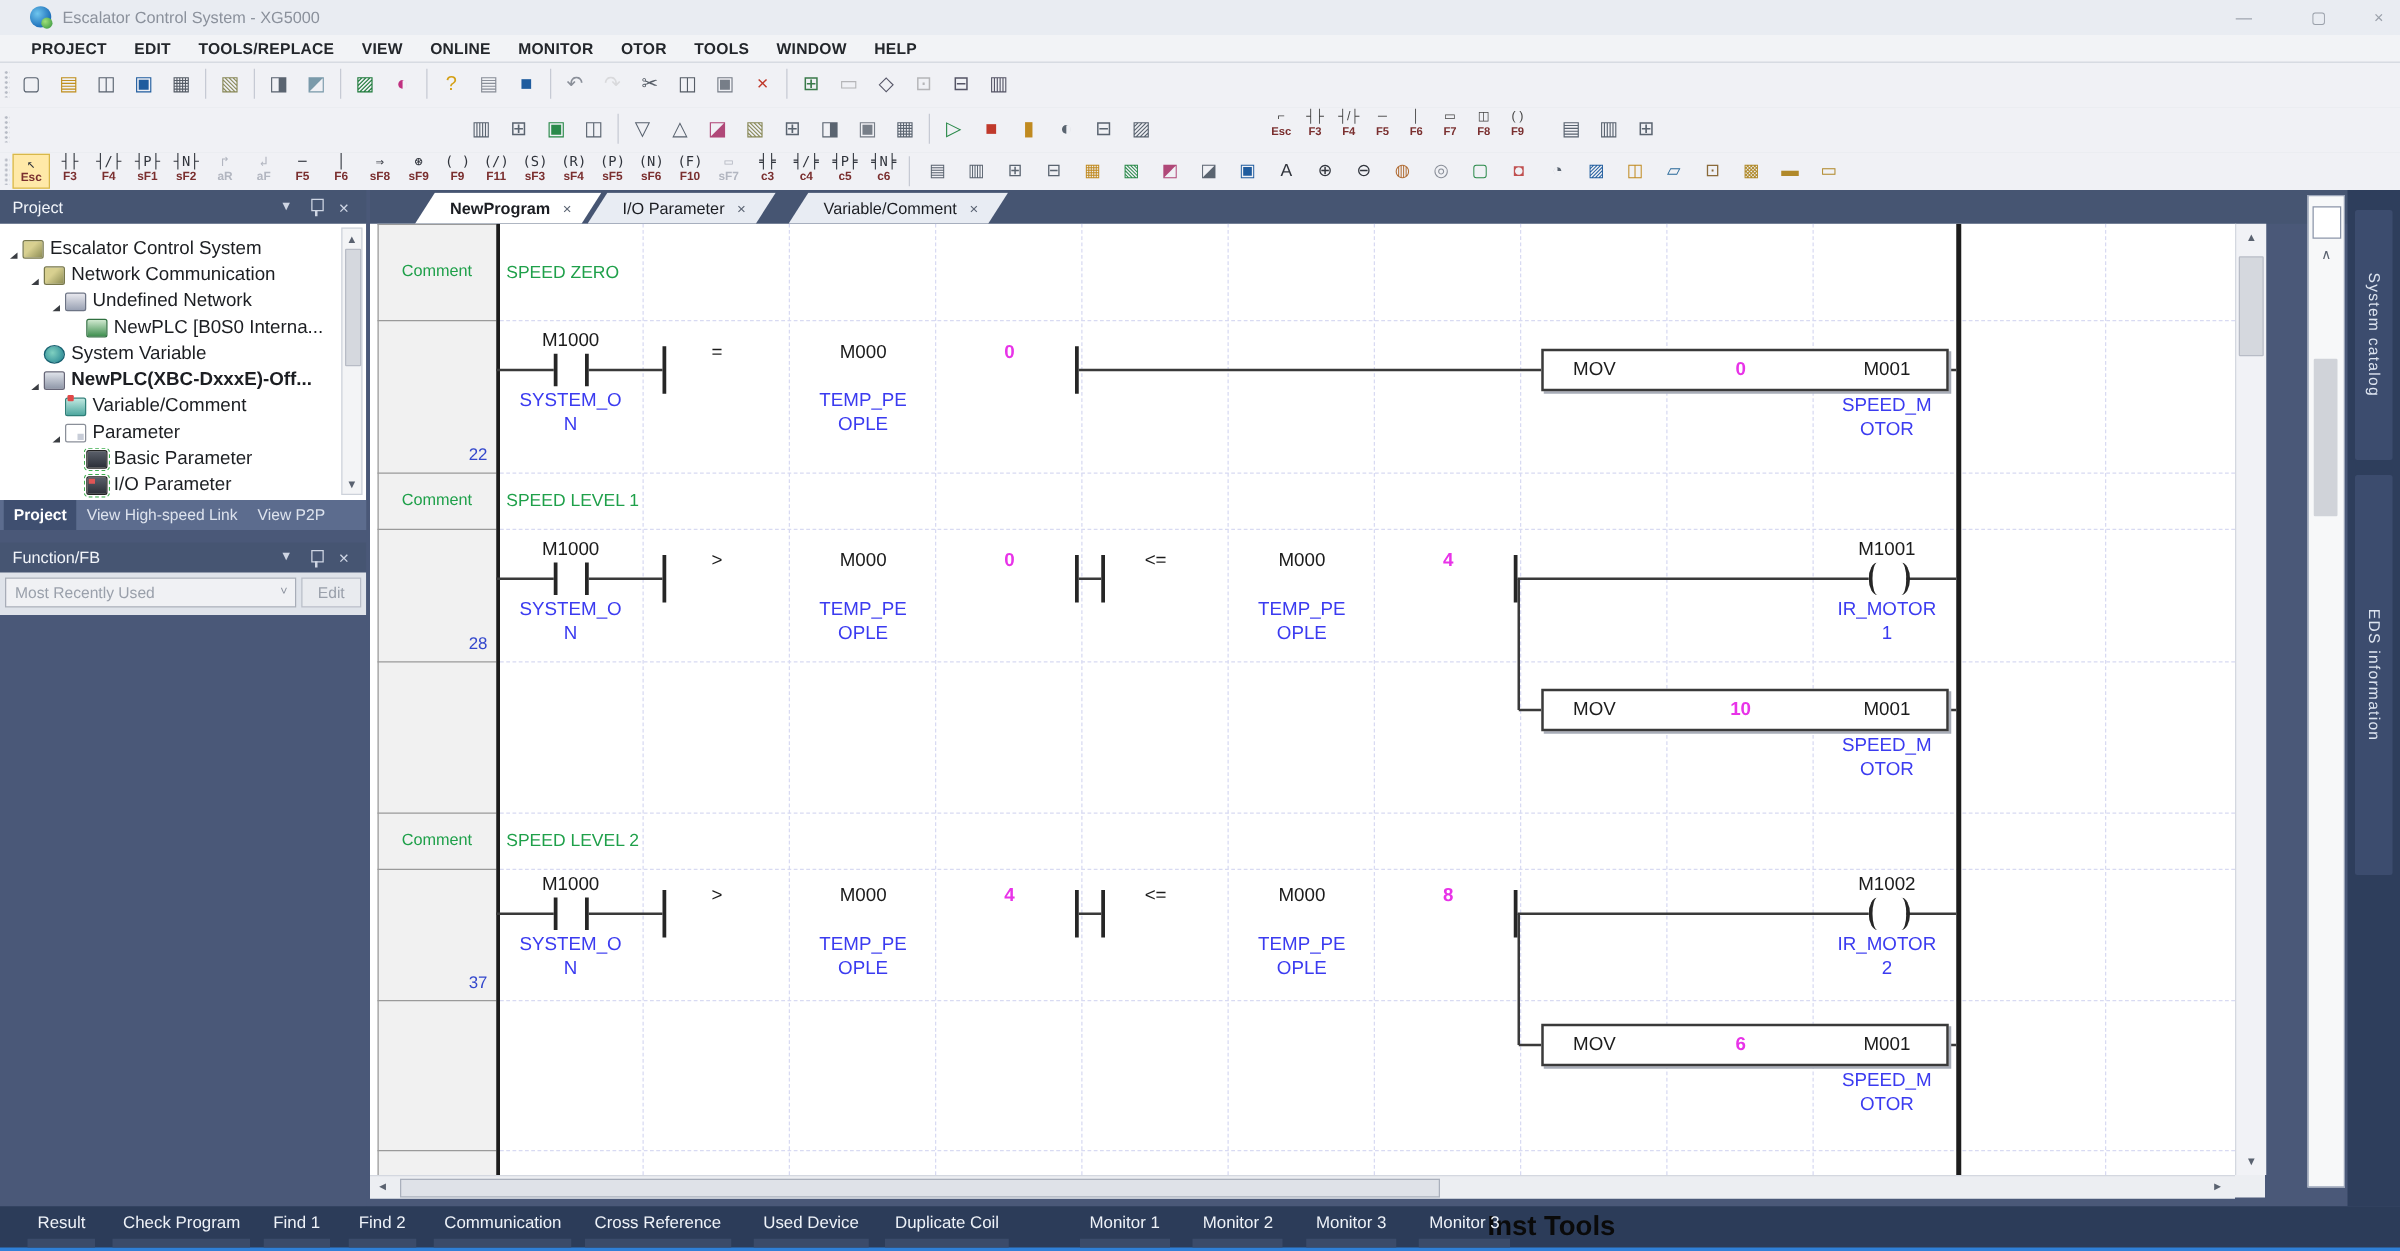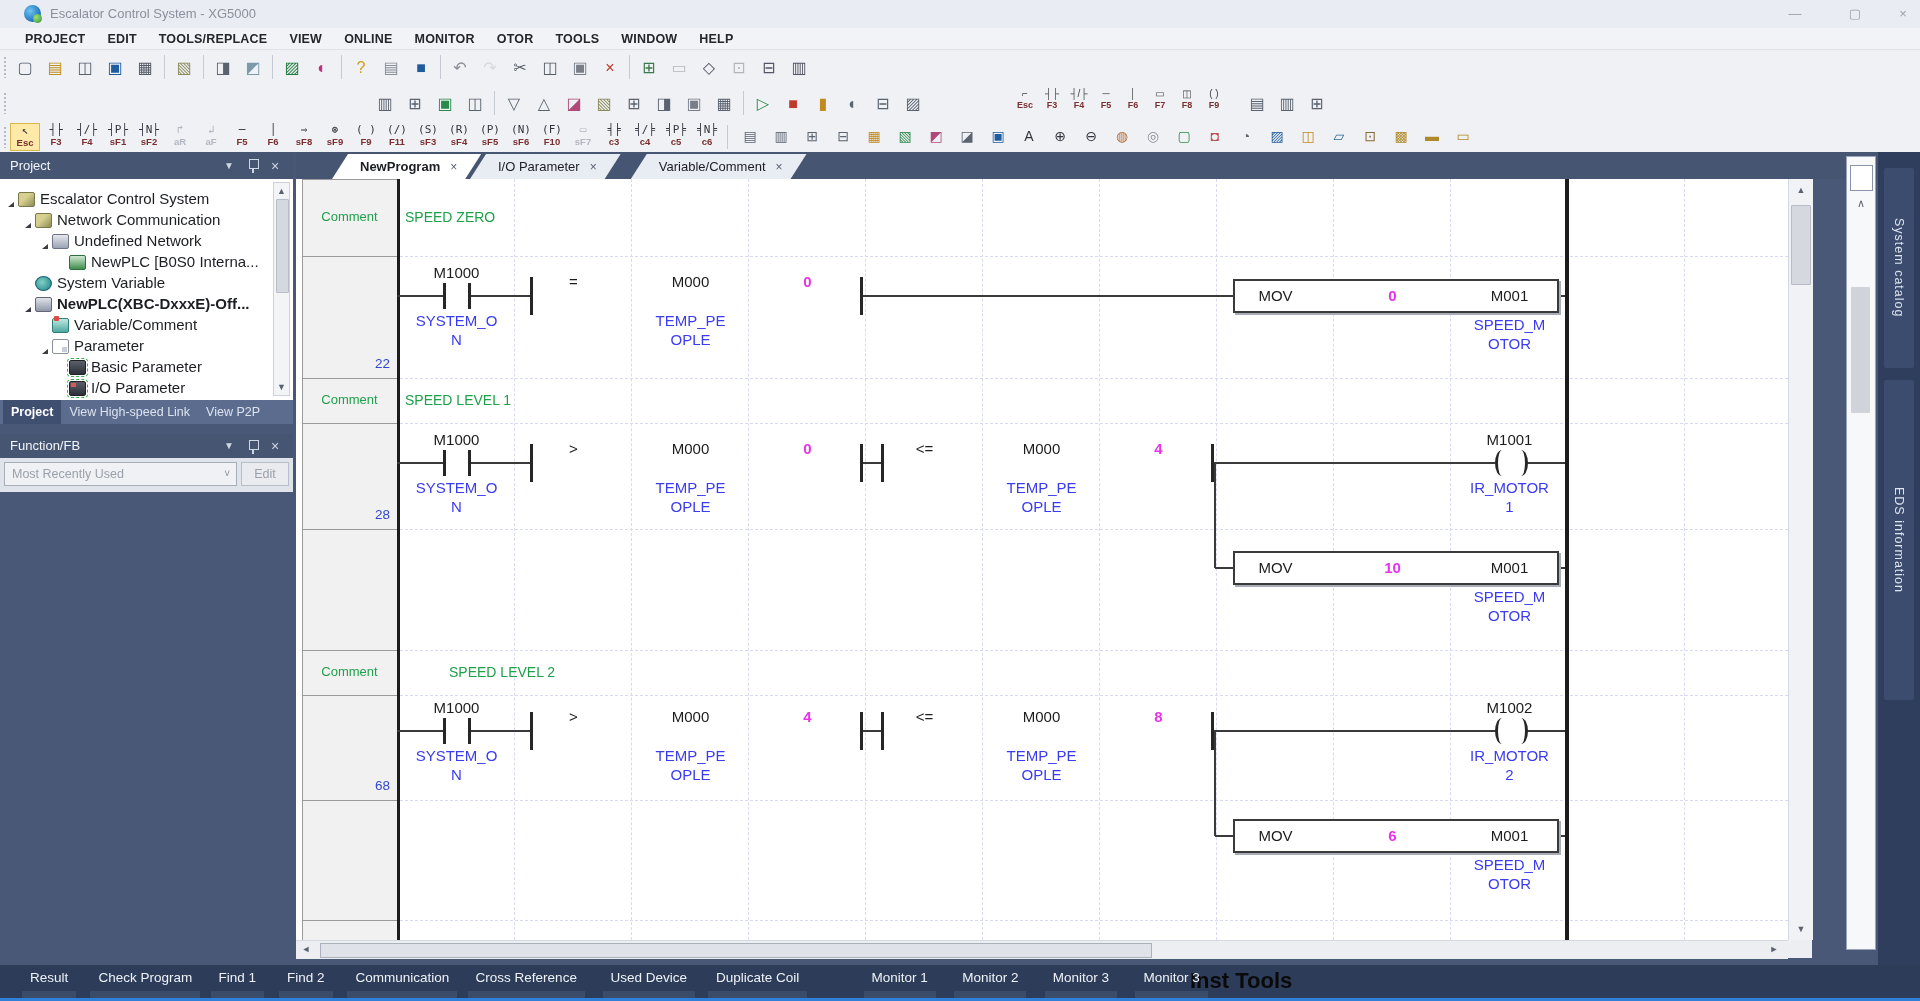--- a/index.html
+++ b/index.html
@@ -539,22 +539,22 @@
       <div class="vwire" style="left: 918px; top: 284px; height: 105px;"></div>
       <div class="wire" style="left: 919px; top: 388px; width: 18px;"></div>
       <div class="wire" style="left: 1263px; top: 388px; width: 6px;"></div>
       <div class="movbox" style="left: 937px; top: 372px; width: 326px;"></div>
       <div class="opx" style="left: 914.5px; top: 380px;">MOV</div>
       <div class="val" style="left: 1031.5px; top: 380px;">10</div>
       <div class="opx" style="left: 1148.5px; top: 380px;">M001</div>
       <div class="bvar" style="left: 1143.5px; top: 408px; white-space: pre-line;">SPEED_M
 OTOR</div>
       <div class="mcomment" style="top: 484.5px;">Comment</div>
-      <div class="cmttxt" style="left: 109px; top: 484.5px; margin-left: 44px;">SPEED LEVEL 2</div>
-      <div class="mnum" style="top: 599px;">68</div>
+      <div class="cmttxt" style="left: 109px; top: 484.5px;">SPEED LEVEL 2</div>
+      <div class="mnum" style="top: 599px;">37</div>
       <div class="wire" style="left: 101px; top: 551px; width: 45.5px;"></div>
       <div class="wire" style="left: 174.5px; top: 551px; width: 59.5px;"></div>
       <div class="cbar" style="left: 146.5px; top: 539px;"></div>
       <div class="cbar" style="left: 171.5px; top: 539px;"></div>
       <div class="dev" style="left: 95.5px; top: 520px;">M1000</div>
       <div class="bvar" style="left: 90.5px; top: 567px; white-space: pre-line;">SYSTEM_O
 N</div>
       <div class="cmpbar" style="left: 234px; top: 533px;"></div>
       <div class="cmpbar" style="left: 564px; top: 533px;"></div>
       <div class="opx" style="left: 212.5px; top: 529px;">&gt;</div>

